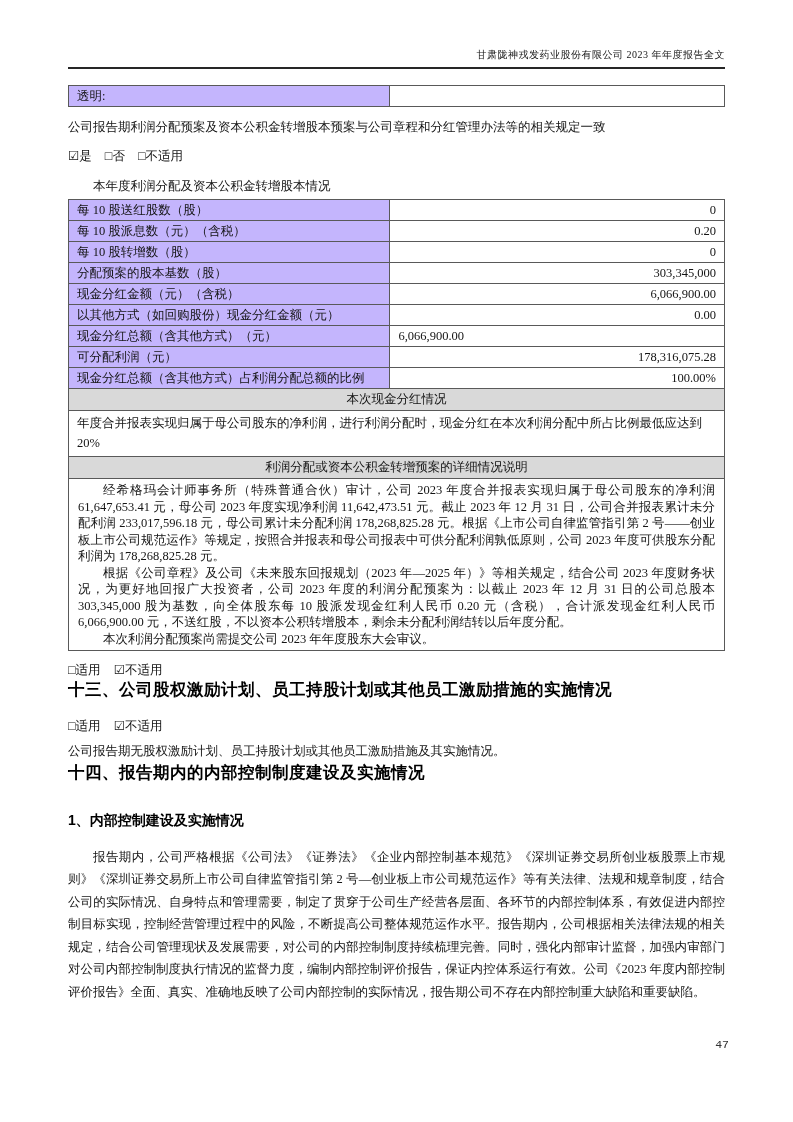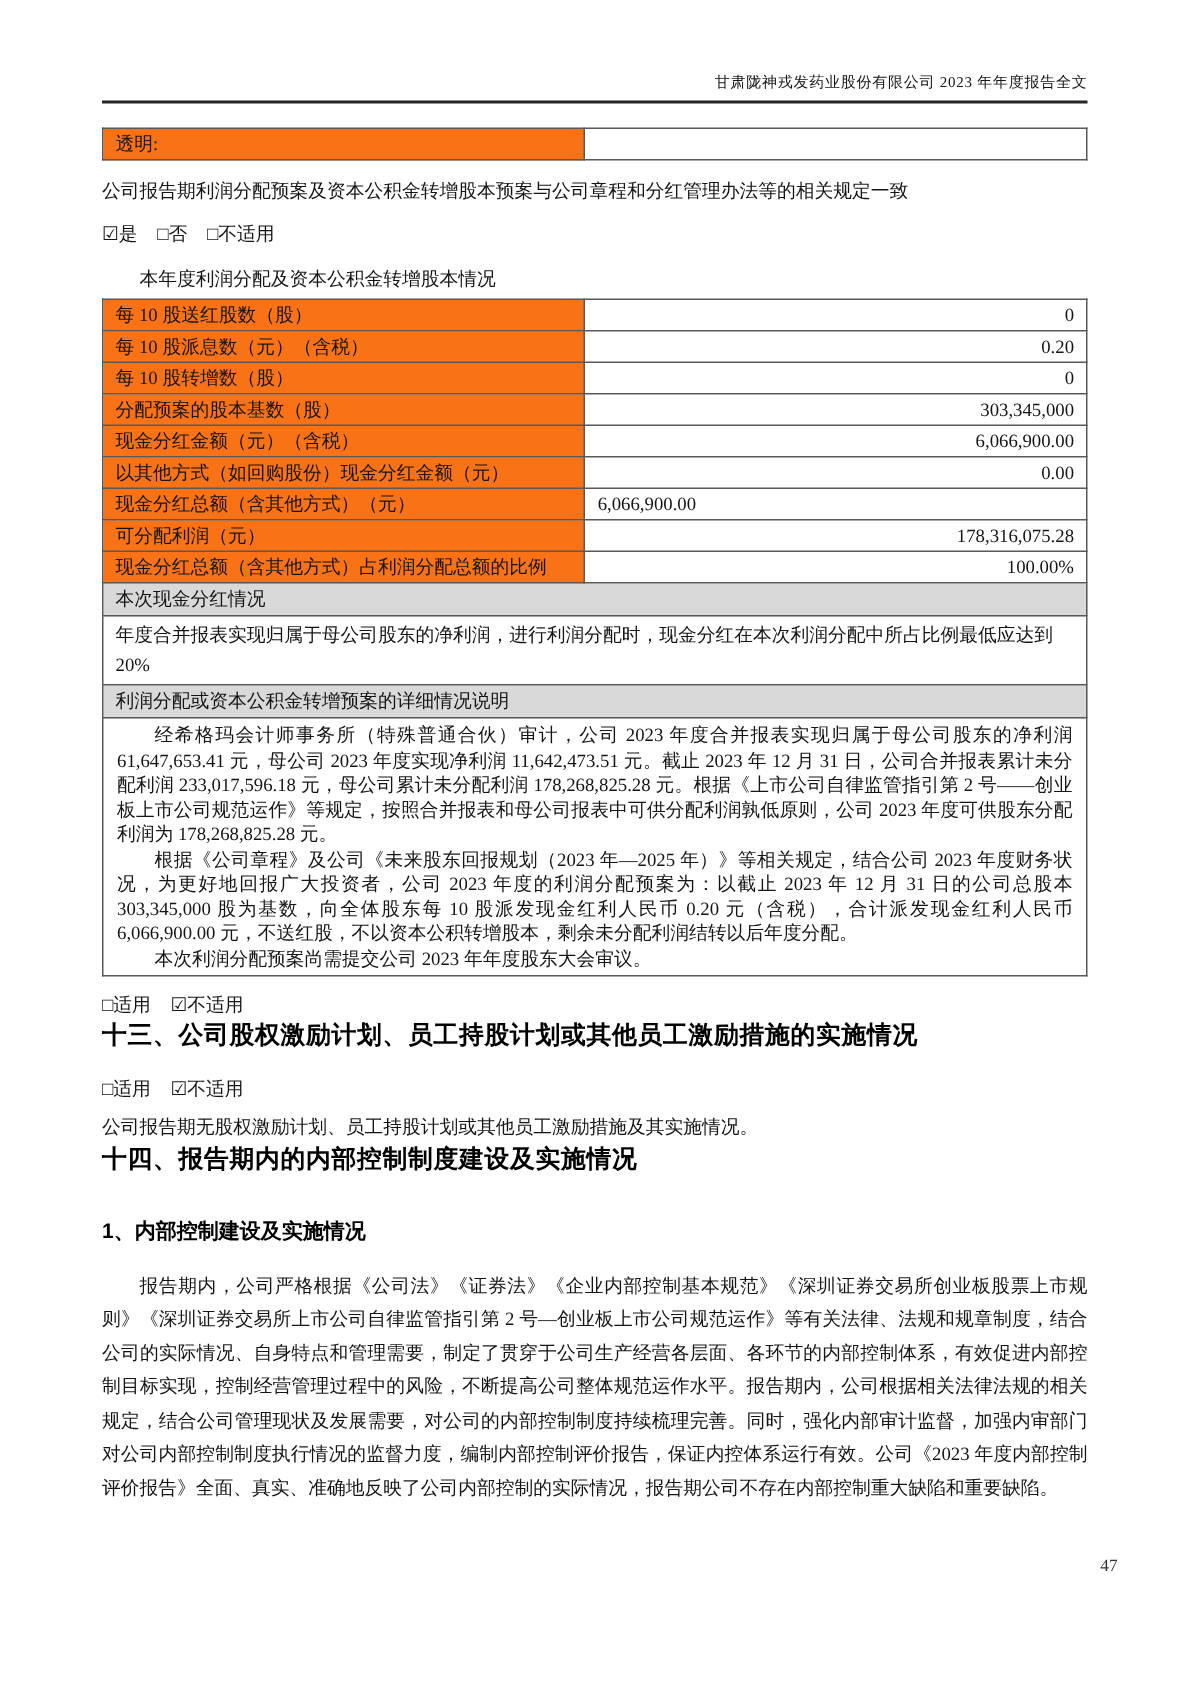--- a/index.html
+++ b/index.html
@@ -17,44 +17,44 @@
 
   
   .para { font-size:12.5px; line-height:1.55; margin-top:11px; }
   .checkline { font-size:12.5px; margin-top:11px; }
   .checkline span { margin-right:10px; }
 
   
   table { width:100%; border-collapse:collapse; table-layout:fixed;
     font-size:12.5px; border:1.5px solid #404040; }
   td { border:1px solid #595959; padding:1px 8px; vertical-align:middle; }
-  .label-cell { background:#f97316; width:49%; height:21px; }
+  .label-cell { background:#c4b5fd; width:49%; height:21px; }
   .value-cell { text-align:right; }
   .value-left { text-align:left; }
-  .span-header { background:#d9d9d9; text-align:left; height:22px; }
+  .span-header { background:#d9d9d9; text-align:center; height:22px; }
   .note-cell { line-height:1.55; padding:3px 8px; }
   .detail-cell { padding:3px 9px; }
   .detail-cell p { text-indent:2em; line-height:1.32; text-align:justify; }
 
   .tbl-transparency { margin-top:16px; }
   .tbl-caption { font-size:12.5px; margin-top:13px; margin-bottom:4px;margin-left:25px; }
 
   
   h2 { font-family:"Liberation Sans","DejaVu Sans",sans-serif;
        font-size:16.5px; font-weight:bold; color:#000;
        letter-spacing:0.5px; }
   h3 { font-family:"Liberation Sans","DejaVu Sans",sans-serif;
        font-size:14px; font-weight:bold; color:#000;
        margin-top:28px; }
 
   .body-para { font-size:12.5px; line-height:1.8; text-align:justify;
        text-indent:2em; margin-top:16px; }
 
-  .page-number { position:absolute; top:1038px; right:48px;
-       font-size:11.5px; color:#333; }
+  .page-number { position:absolute; top:1038px; right:64px;
+       font-size:11.5px; color:#333;font-family:Liberation Mono, monospace; }
 </style>
 </head>
 <body>
 
 <div class="page">
 
   <div class="doc-header">甘肃陇神戎发药业股份有限公司 2023 年年度报告全文</div>
 
   <table class="tbl-transparency">
     <tbody>

